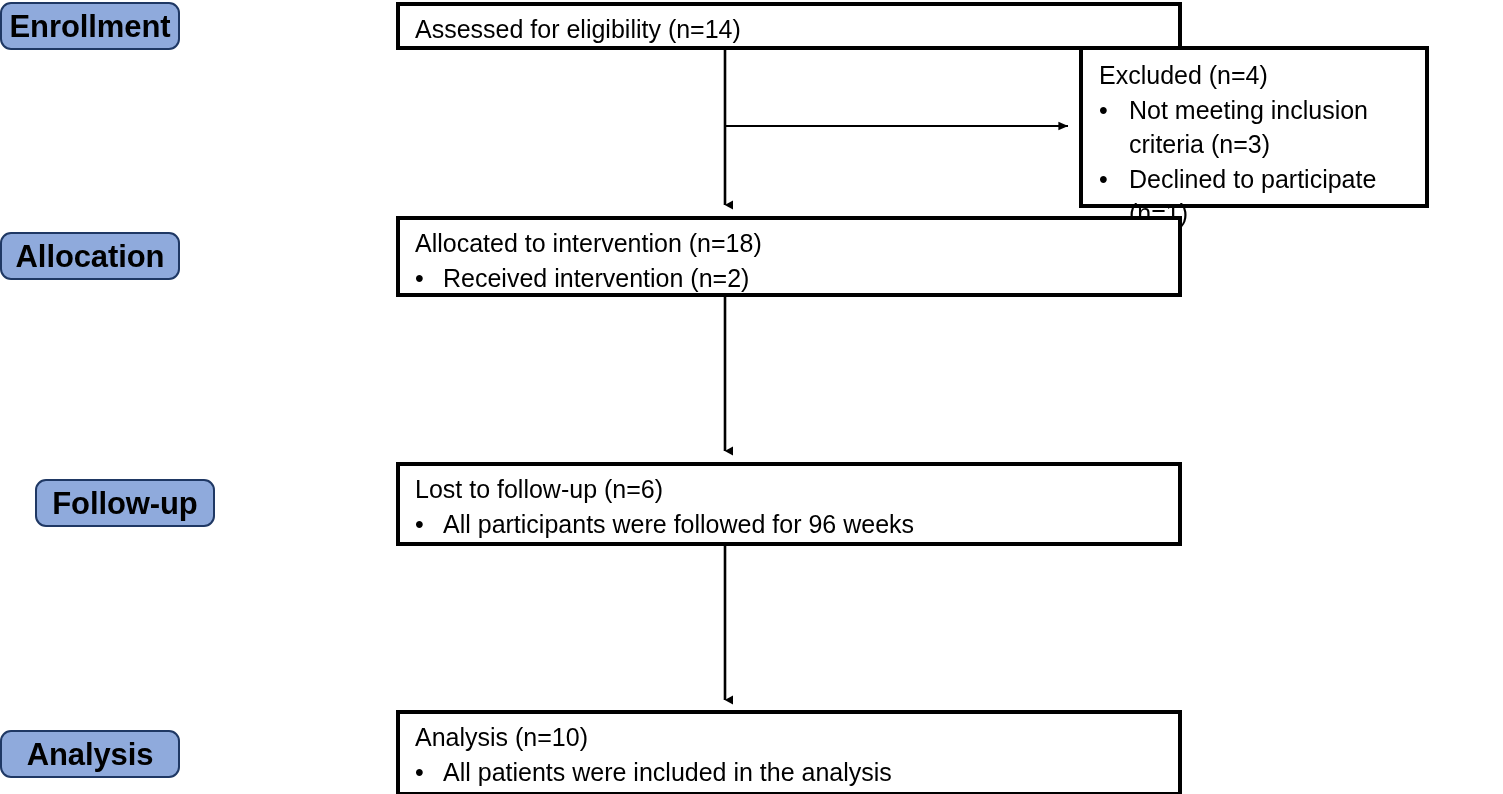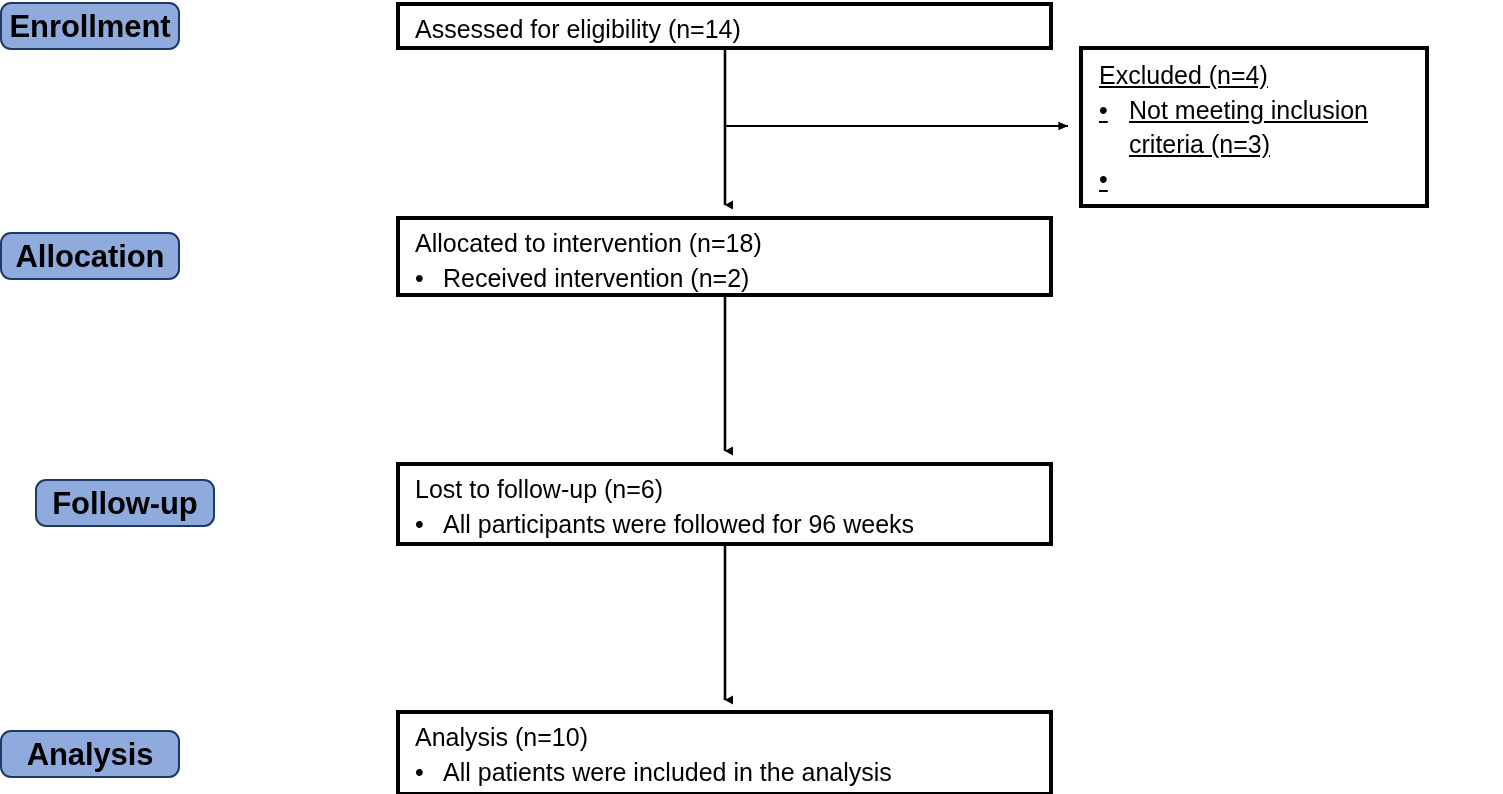--- a/index.html
+++ b/index.html
@@ -45,34 +45,33 @@
   .stage-badge.analysis   { top: 730px; }
 
   
   .flow-box {
     position: absolute;
     box-sizing: border-box;
     background: #ffffff;
     border: 4px solid #000000;
     padding: 6px 0 6px 0;
   }
-  .flow-box.main { left: 396px; width: 657px; }
+  .flow-box.main { left: 396px; width: 786px; }
   .box-assessed  { top: 2px;   height: 48px; }
   .box-allocated { top: 216px; height: 81px; }
   .box-followup  { top: 462px; height: 84px; }
   .box-analysis  { top: 710px; height: 86px; }
 
   .flow-box.excluded {
     left: 1079px;
     top: 46px;
     width: 350px;
     height: 162px;
     border-width: 4px;
     padding-top: 8px;
-    text-decoration: underline;
   }
 
   .box-line {
     font-size: 25px;
     color: #000000;
     line-height: 1.38;
     padding-left: 15px;
     white-space: nowrap;
   }
   .excluded .box-line { padding-left: 16px; white-space: normal; }
@@ -148,20 +147,21 @@
   </div>
 
   <div class="flow-box excluded">
     <div class="box-line">Excluded (n=4)</div>
     <div class="bullet-row">
       <span class="dot">•</span>
       <span class="btext">Not meeting inclusion criteria (n=3)</span>
     </div>
     <div class="bullet-row">
       <span class="dot">•</span>
+      <span class="btext">Declined to participate (n=1)</span>
     </div>
   </div>
 
   <div class="flow-box main box-allocated">
     <div class="box-line">Allocated to intervention (n=18)</div>
     <div class="bullet-row">
       <span class="dot">•</span>
       <span class="btext">Received intervention (n=2)</span>
     </div>
   </div>

